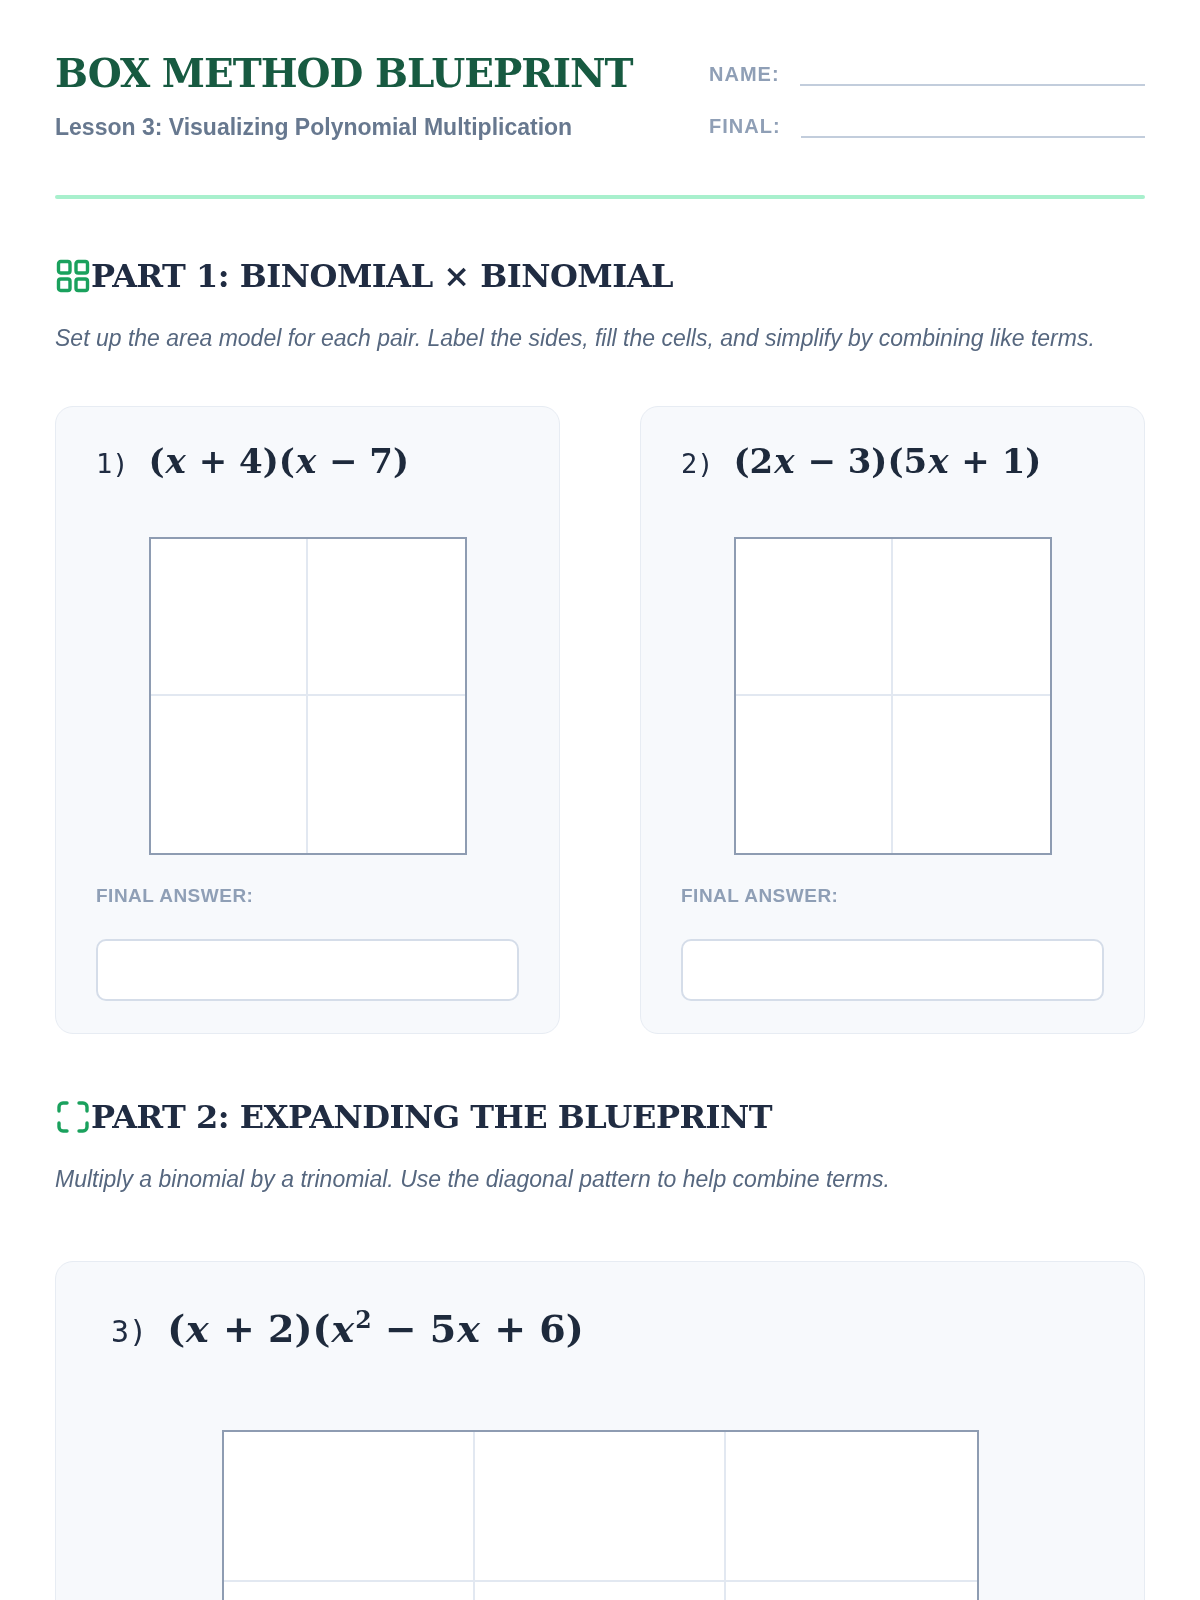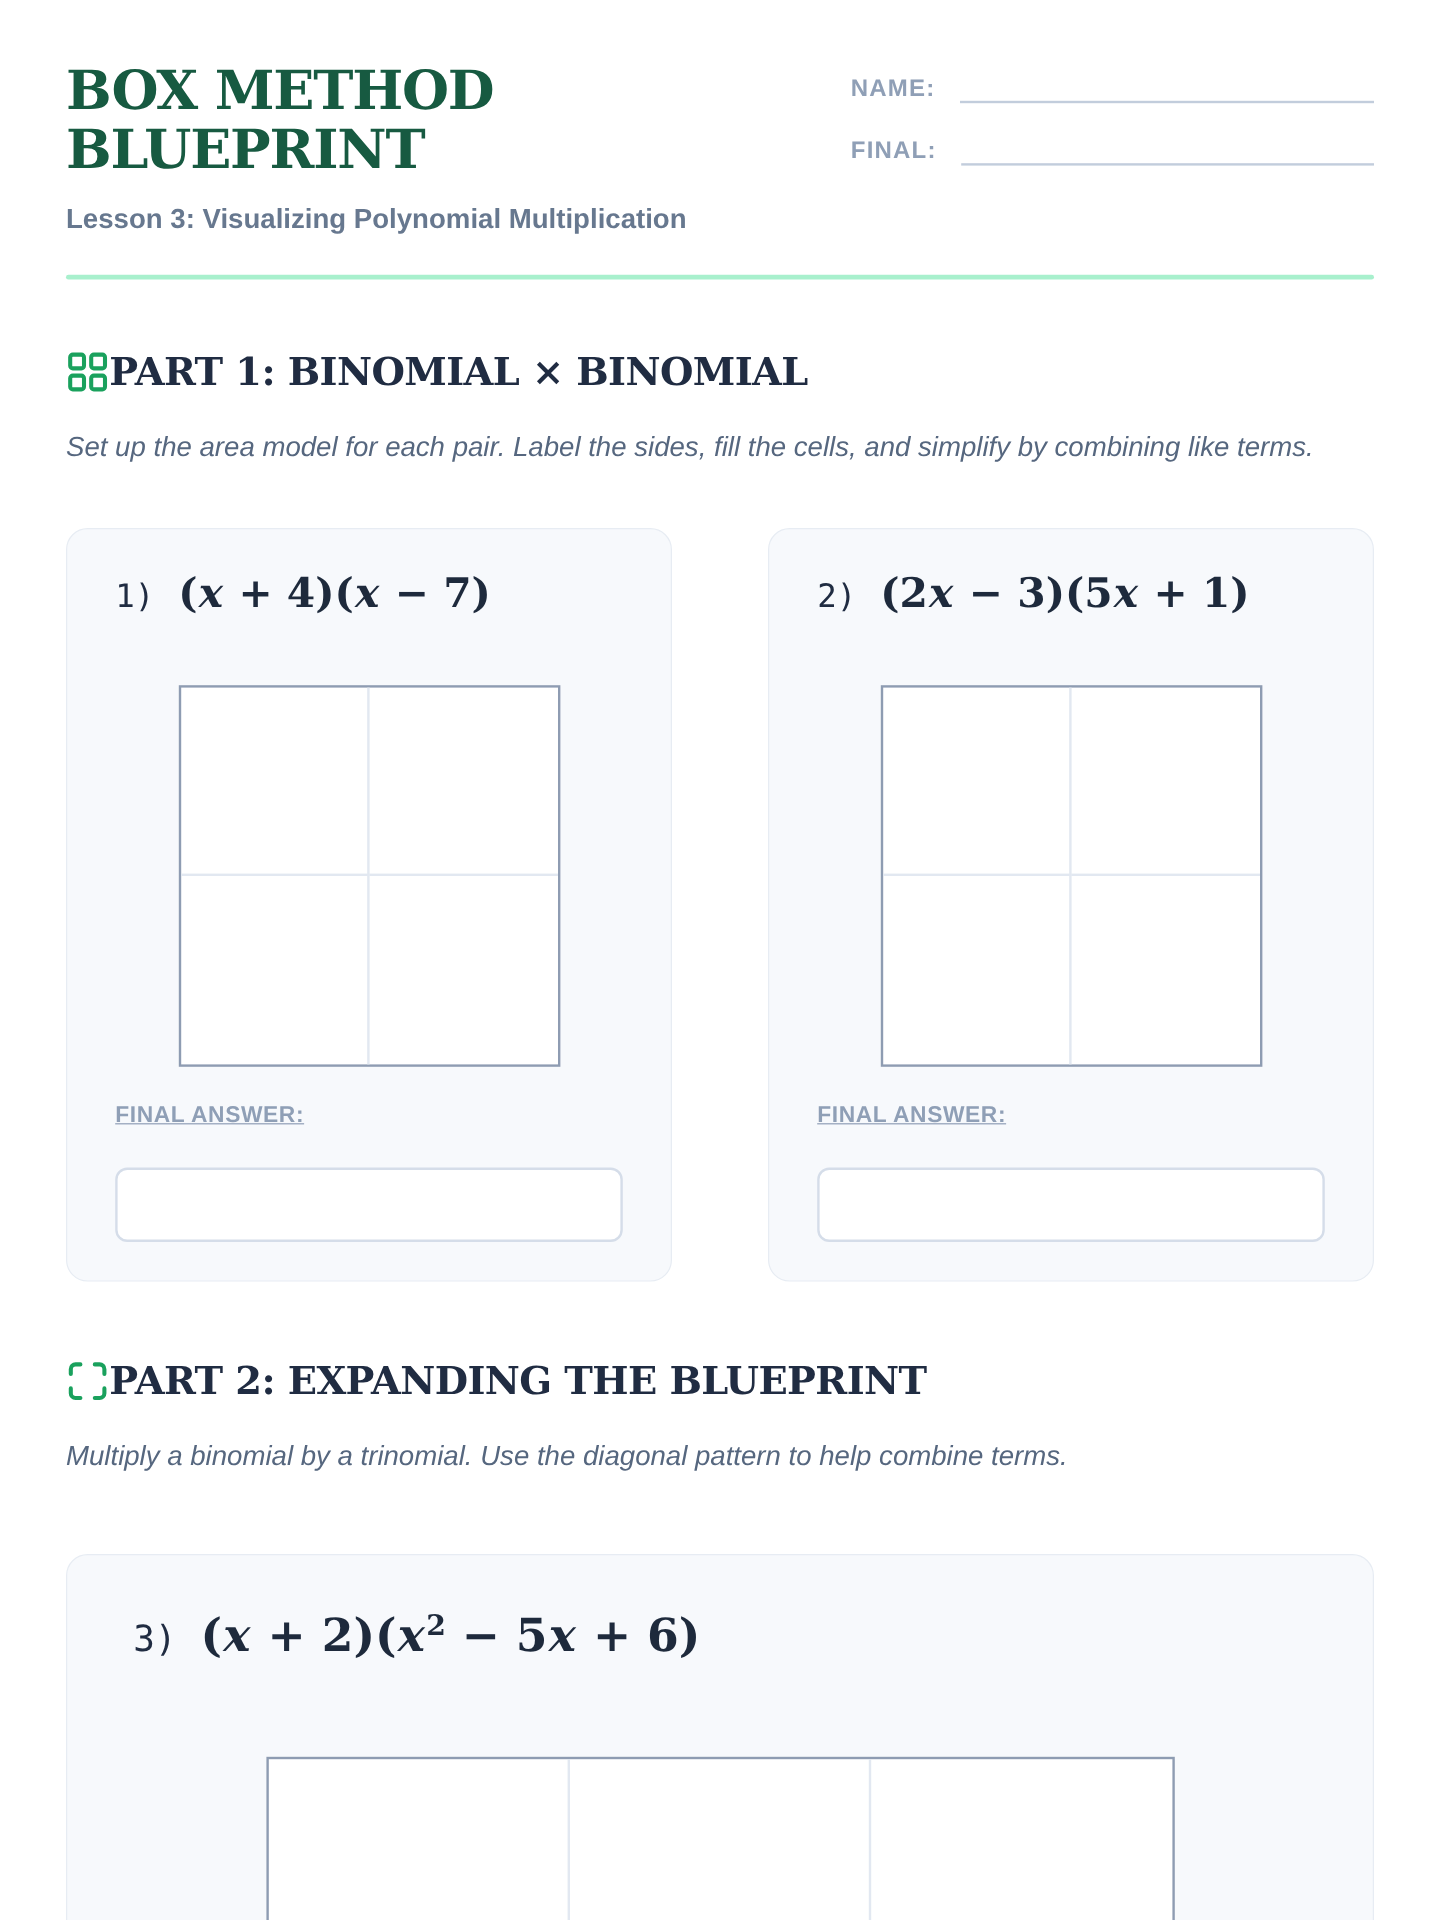--- a/index.html
+++ b/index.html
@@ -8,21 +8,21 @@
     background:#ffffff;
     font-family:"Liberation Sans", sans-serif;
     color:#202c42;
   }
   .page { width:1090px; padding:0 55px; }
 
   
   .header { display:flex; justify-content:space-between; padding-top:52px; }
   .title {
     font-family:"DejaVu Serif", serif; font-weight:bold;
-    font-size:45px; line-height:1.08; letter-spacing:-1px;
+    font-size:39px; line-height:1.08; letter-spacing:-1px;
     color:#175a41; margin:0;
   }
   .subtitle {
     margin-top:20px; font-size:23px; font-weight:bold; color:#67788f;
   }
   .fields { width:436px; padding-top:6px; flex:none;margin-left:24px; }
   .field-row { display:flex; align-items:flex-end; margin-bottom:24px; }
   .field-label {
     font-weight:bold; font-size:20px; color:#8f9fb6; letter-spacing:1px; flex:none;
   }
@@ -72,21 +72,21 @@
     width:314px; height:314px; margin:54px auto 0;
     grid-template-columns:1fr 1fr; grid-template-rows:1fr 1fr;
   }
   .grid-3x2 {
     width:753px; height:300px; margin:76px auto 0;
     grid-template-columns:1fr 1fr 1fr; grid-template-rows:1fr 1fr;
   }
 
   .final-label {
     margin-top:30px; font-weight:bold; font-size:19px;
-    color:#8f9fb6; letter-spacing:0.5px;text-decoration:underline;
+    color:#8f9fb6; letter-spacing:0.5px;
   }
   .answer-box {
     margin-top:32px; height:62px; box-sizing:border-box;
     background:#ffffff; border:2px solid #d5dde9; border-radius:10px;
   }
 
   
   .card-wide {
     margin-top:62px; width:1090px; height:600px; padding:42px 55px;
   }

